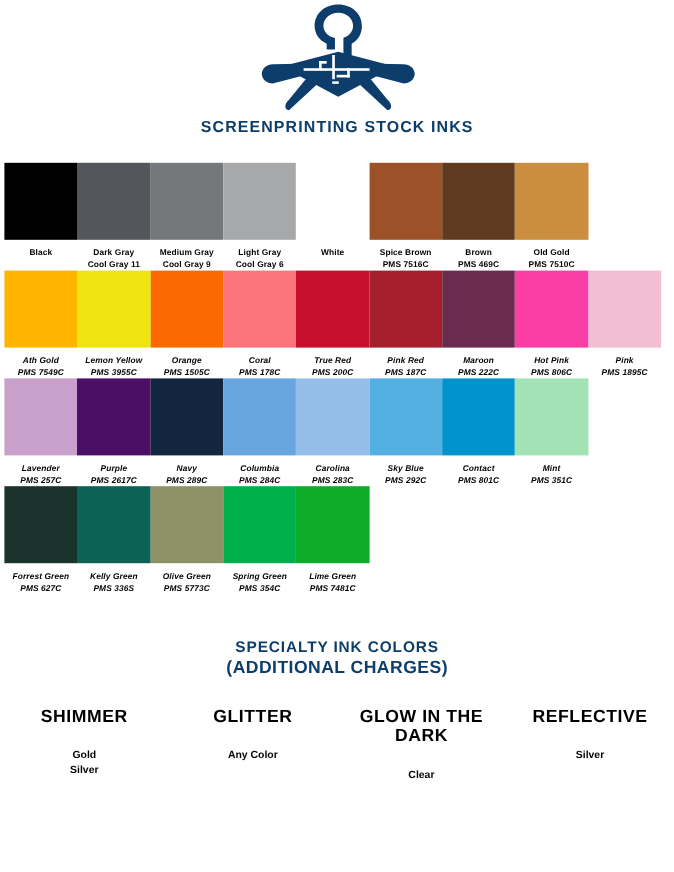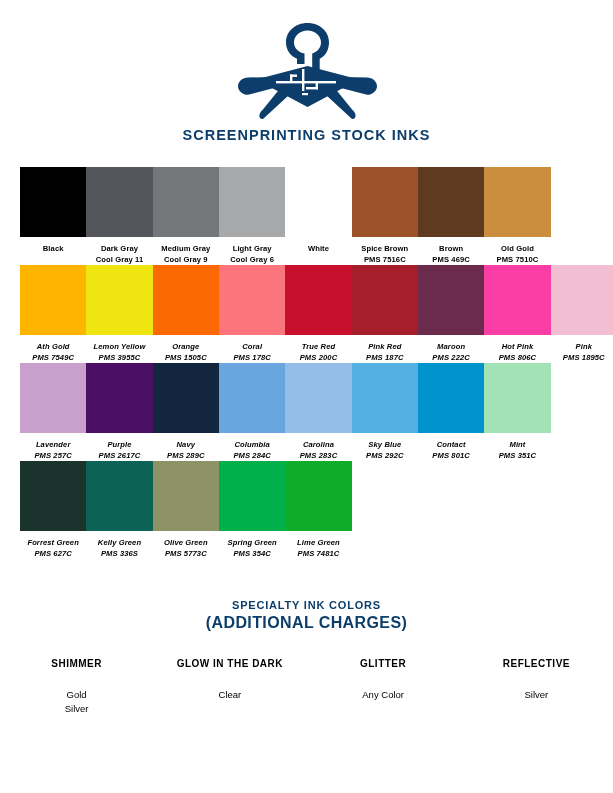--- a/index.html
+++ b/index.html
@@ -11,21 +11,21 @@
     width: 613px;
     height: 793px;
     font-family: "Liberation Sans", sans-serif;
     color: #000000;
     overflow: hidden;
     position: relative;
   }
 
   
   .header {
-    padding-top: 19px;
+    padding-top: 0;
     text-align: center;
   }
   .logo-wrap {
     display: flex;
     justify-content: center;
     align-items: center;
     height: 100px;
   }
   .logo-svg { display: block; }
 
@@ -34,21 +34,21 @@
     font-size: 14.5px;
     font-weight: bold;
     letter-spacing: 1.0px;
     color: #0d3e6b;
     text-align: center;
   }
 
   
   .grid-area {
     margin-top: 24px;
-    padding: 0 20px;
+    padding: 0 4px;
   }
   .swatch-row {
     display: flex;
     width: 597px;
     margin-bottom: 0px;
   }
   .swatch-row + .swatch-row { margin-top: 0; font-style: italic; }
 
   .swatch-cell {
     width: 66.33px;
@@ -80,21 +80,21 @@
     letter-spacing: 0.1px;
     white-space: nowrap;
   }
 
   
   .specialty {
     margin-top: 40px;
     text-align: center;
   }
   .specialty-title {
-    font-size: 11px;
+    font-size: 14px;
     font-weight: bold;
     letter-spacing: 0.8px;
     color: #0d3e6b;
   }
   .specialty-sub {
     margin-top: 3px;
     font-size: 16px;
     font-weight: bold;
     letter-spacing: 0.4px;
     color: #0d3e6b;
@@ -102,30 +102,31 @@
   .specialty-cols {
     margin-top: 26px;
     display: flex;
     width: 613px;
   }
   .specialty-col {
     flex: 1 1 0;
     text-align: center;
   }
   .specialty-head {
-    font-size: 10px;
+    font-size: 16px;
     font-weight: bold;
     letter-spacing: 0.5px;
     color: #000;
   }
   .specialty-values {
     margin-top: 19px;
     font-size: 9.5px;
     line-height: 14px;
     color: #000;
+    font-weight: bold;
   }
   .specialty-values div { white-space: nowrap; }
 </style>
 </head>
 <body>
 
 <div class="header">
   <div class="logo-wrap">
     <svg class="logo-svg" width="150" height="100" viewBox="0 0 150 100">
       <g fill="#0d3e6b">
@@ -334,29 +335,29 @@
 
   <div class="specialty-cols">
     <div class="specialty-col">
       <div class="specialty-head">SHIMMER</div>
       <div class="specialty-values">
         <div>Gold</div>
         <div>Silver</div>
       </div>
     </div>
     <div class="specialty-col">
+      <div class="specialty-head">GLITTER</div>
+      <div class="specialty-values">
+        <div>Any Color</div>
+      </div>
+    </div>
+    <div class="specialty-col">
       <div class="specialty-head">GLOW IN THE DARK</div>
       <div class="specialty-values">
         <div>Clear</div>
-      </div>
-    </div>
-    <div class="specialty-col">
-      <div class="specialty-head">GLITTER</div>
-      <div class="specialty-values">
-        <div>Any Color</div>
       </div>
     </div>
     <div class="specialty-col">
       <div class="specialty-head">REFLECTIVE</div>
       <div class="specialty-values">
         <div>Silver</div>
       </div>
     </div>
   </div>
 </div>

